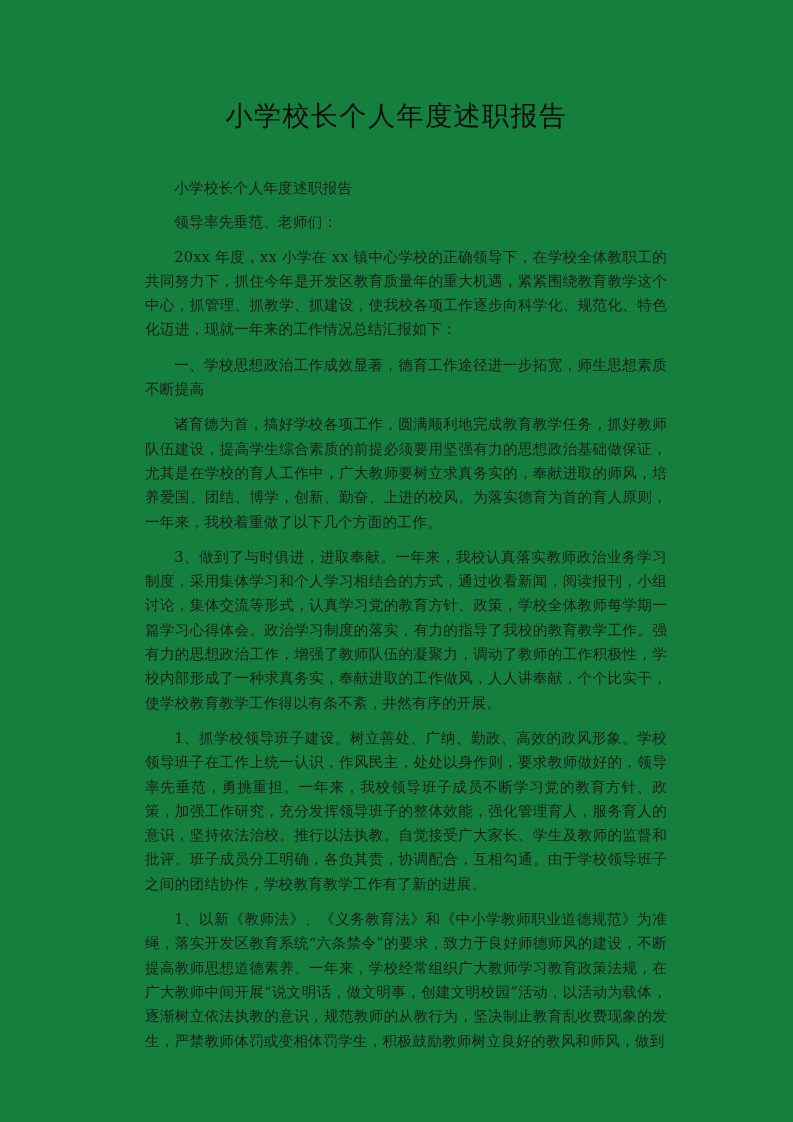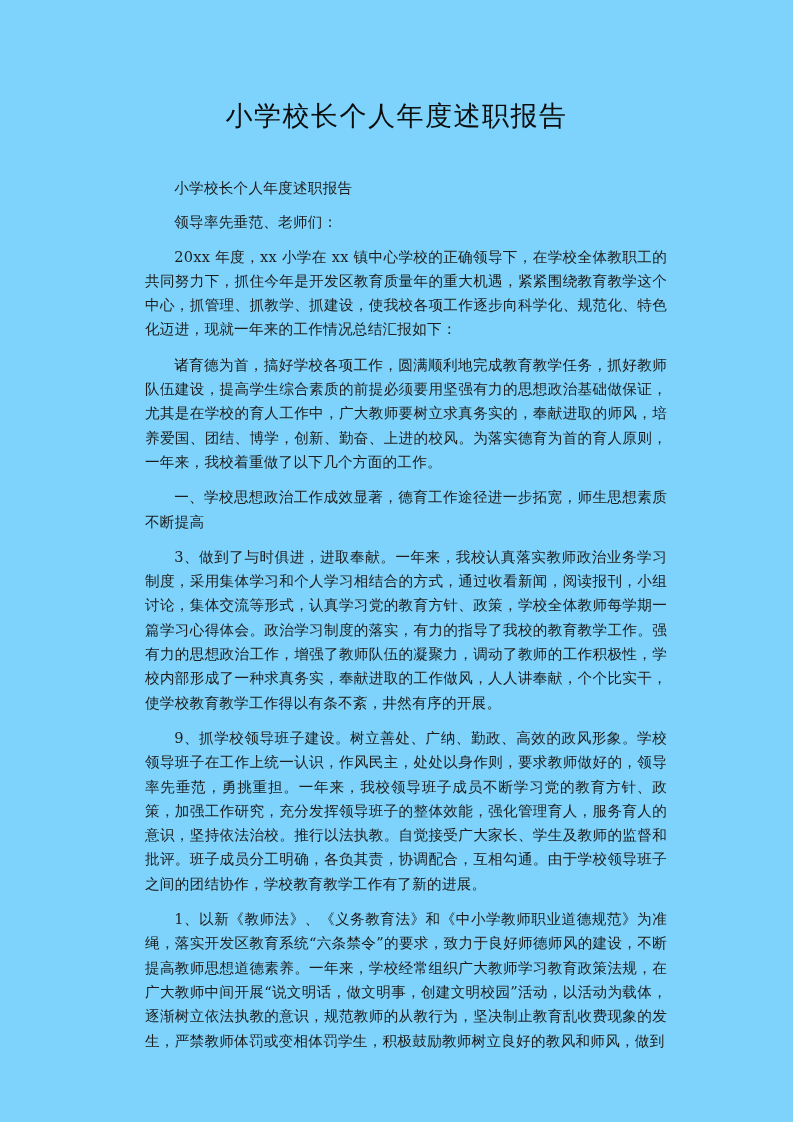--- a/index.html
+++ b/index.html
@@ -12,21 +12,21 @@
     height: 1122px;
     overflow: hidden;
     font-family: "DejaVu Sans", "Liberation Sans", sans-serif;
     color: #1a1a1a;
   }
 
   .page {
     position: relative;
     width: 793px;
     height: 1122px;
-    background: #7dd3fc;
+    background: #15803d;
     box-sizing: border-box;
   }
 
   .doc-title {
     position: absolute;
     top: 98px;
     left: 0;
     width: 793px;
     text-align: center;
     font-size: 27px;
@@ -76,25 +76,25 @@
   <div class="doc-title">小学校长个人年度述职报告</div>
 
   <div class="body-block">
 
     <p class="para indent gap-sm">小学校长个人年度述职报告</p>
 
     <p class="para indent gap-sm">领导率先垂范、老师们：</p>
 
     <p class="para indent gap-md">20xx 年度，xx 小学在 xx 镇中心学校的正确领导下，在学校全体教职工的共同努力下，抓住今年是开发区教育质量年的重大机遇，紧紧围绕教育教学这个中心，抓管理、抓教学、抓建设，使我校各项工作逐步向科学化、规范化、特色化迈进，现就一年来的工作情况总结汇报如下：</p>
 
+    <p class="para indent gap-md">一、学校思想政治工作成效显著，德育工作途径进一步拓宽，师生思想素质不断提高</p>
+
     <p class="para indent gap-md">诸育德为首，搞好学校各项工作，圆满顺利地完成教育教学任务，抓好教师队伍建设，提高学生综合素质的前提必须要用坚强有力的思想政治基础做保证，尤其是在学校的育人工作中，广大教师要树立求真务实的，奉献进取的师风，培养爱国、团结、博学，创新、勤奋、上进的校风。为落实德育为首的育人原则，一年来，我校着重做了以下几个方面的工作。</p>
-
-    <p class="para indent gap-md">一、学校思想政治工作成效显著，德育工作途径进一步拓宽，师生思想素质不断提高</p>
 
     <p class="para indent gap-md">3、做到了与时俱进，进取奉献。一年来，我校认真落实教师政治业务学习制度，采用集体学习和个人学习相结合的方式，通过收看新闻，阅读报刊，小组讨论，集体交流等形式，认真学习党的教育方针、政策，学校全体教师每学期一篇学习心得体会。政治学习制度的落实，有力的指导了我校的教育教学工作。强有力的思想政治工作，增强了教师队伍的凝聚力，调动了教师的工作积极性，学校内部形成了一种求真务实，奉献进取的工作做风，人人讲奉献，个个比实干，使学校教育教学工作得以有条不紊，井然有序的开展。</p>
 
-    <p class="para indent gap-md">9、抓学校领导班子建设。树立善处、广纳、勤政、高效的政风形象。学校领导班子在工作上统一认识，作风民主，处处以身作则，要求教师做好的，领导率先垂范，勇挑重担。一年来，我校领导班子成员不断学习党的教育方针、政策，加强工作研究，充分发挥领导班子的整体效能，强化管理育人，服务育人的意识，坚持依法治校。推行以法执教。自觉接受广大家长、学生及教师的监督和批评。班子成员分工明确，各负其责，协调配合，互相勾通。由于学校领导班子之间的团结协作，学校教育教学工作有了新的进展。</p>
+    <p class="para indent gap-md">1、抓学校领导班子建设。树立善处、广纳、勤政、高效的政风形象。学校领导班子在工作上统一认识，作风民主，处处以身作则，要求教师做好的，领导率先垂范，勇挑重担。一年来，我校领导班子成员不断学习党的教育方针、政策，加强工作研究，充分发挥领导班子的整体效能，强化管理育人，服务育人的意识，坚持依法治校。推行以法执教。自觉接受广大家长、学生及教师的监督和批评。班子成员分工明确，各负其责，协调配合，互相勾通。由于学校领导班子之间的团结协作，学校教育教学工作有了新的进展。</p>
 
     <p class="para indent gap-md">1、以新《教师法》、《义务教育法》和《中小学教师职业道德规范》为准绳，落实开发区教育系统“六条禁令”的要求，致力于良好师德师风的建设，不断提高教师思想道德素养。一年来，学校经常组织广大教师学习教育政策法规，在广大教师中间开展“说文明话，做文明事，创建文明校园”活动，以活动为载体，逐渐树立依法执教的意识，规范教师的从教行为，坚决制止教育乱收费现象的发生，严禁教师体罚或变相体罚学生，积极鼓励教师树立良好的教风和师风，做到</p>
 
   </div>
 
 </div>
 
 </body></html>

